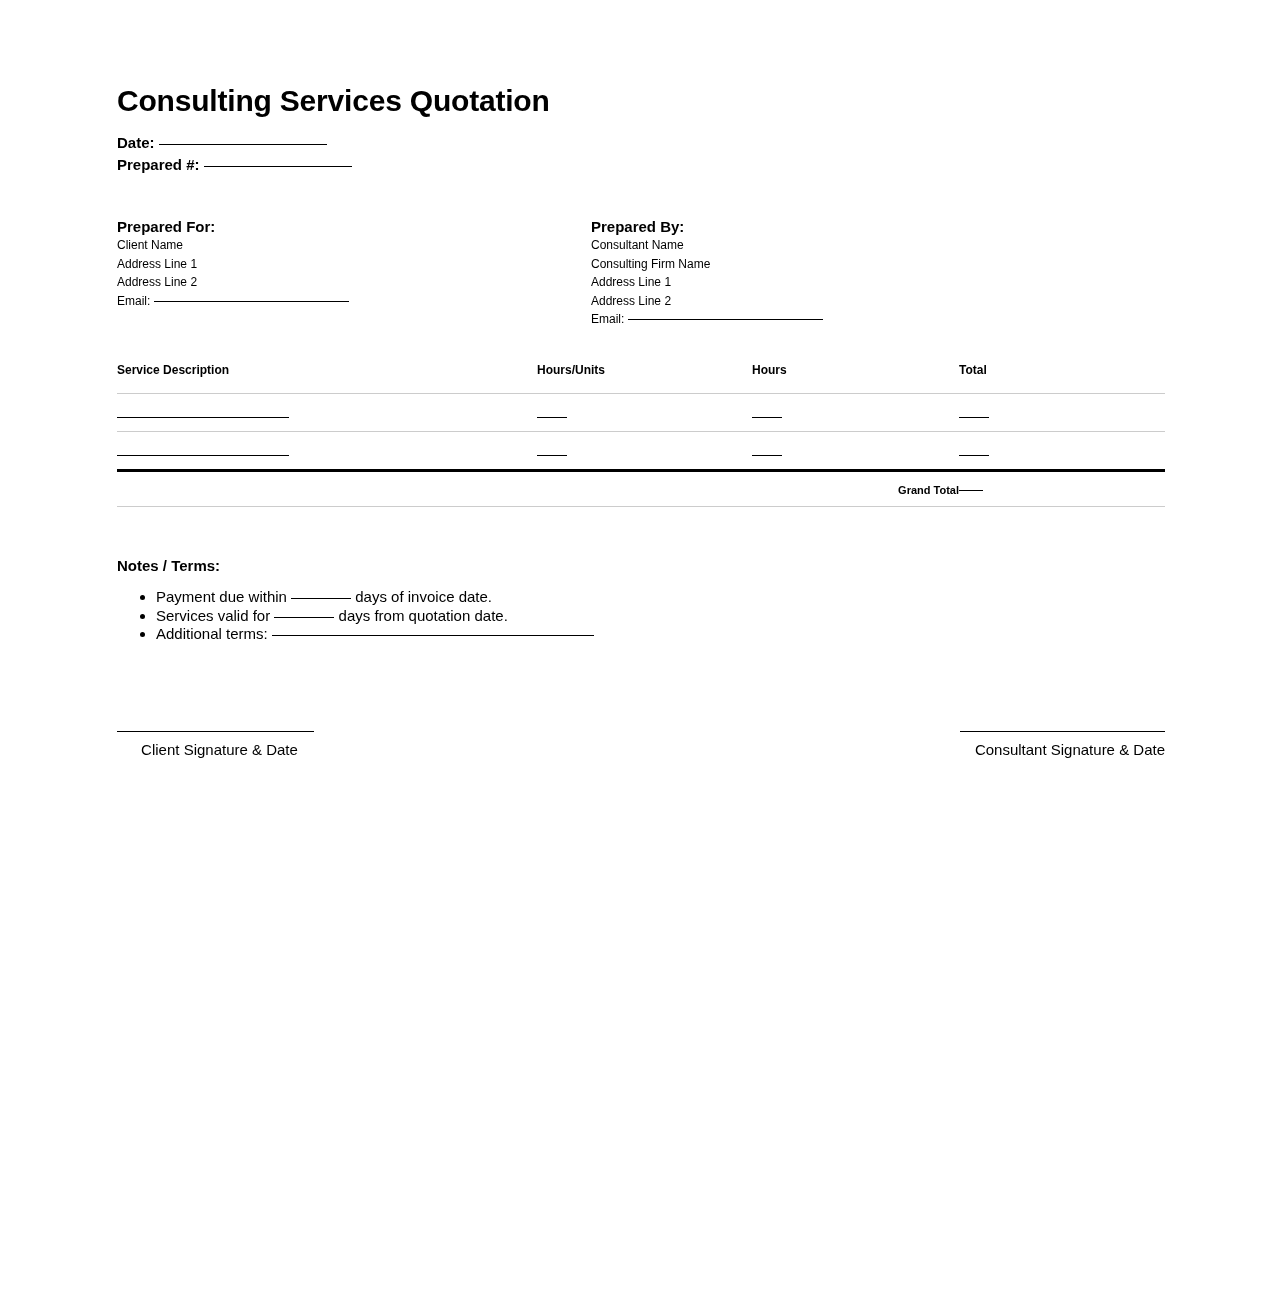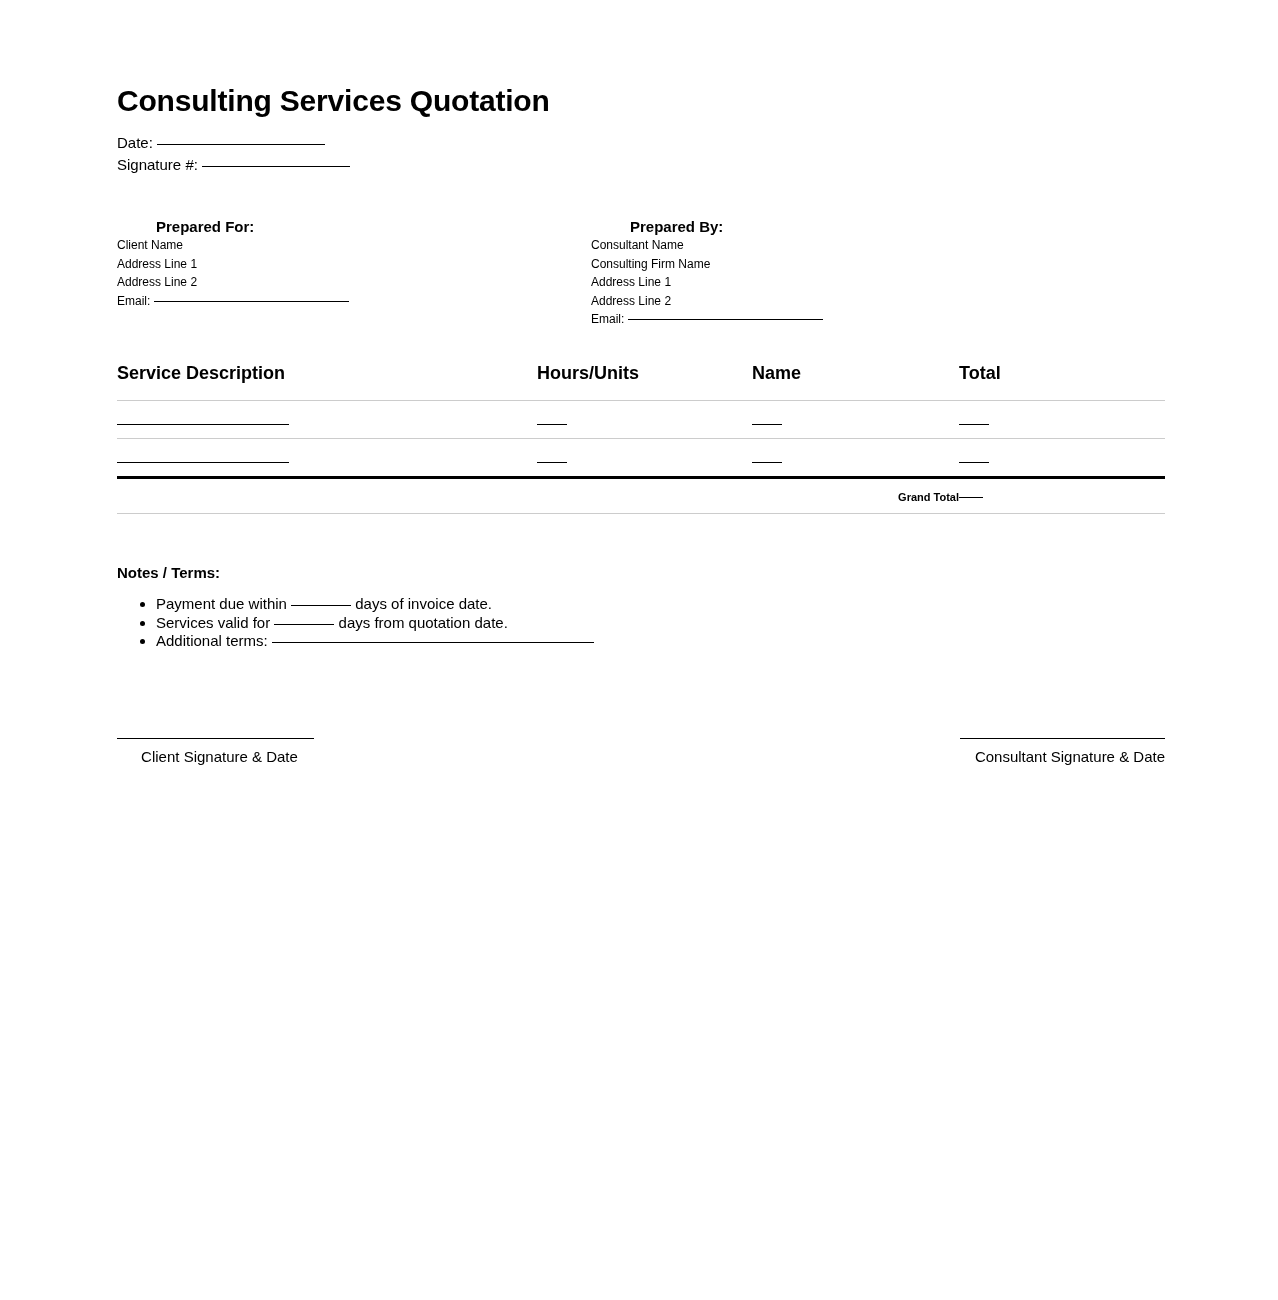--- a/index.html
+++ b/index.html
@@ -29,20 +29,21 @@
     line-height: 34px;
     margin: 0 0 14px 0;
     letter-spacing: -0.2px;
   }
 
   
   .meta-line {
     font-size: 15px;
     line-height: 22px;
     white-space: nowrap;
+    font-weight: bold;
   }
   .blank {
     display: inline-block;
     border-bottom: 1px solid #000;
     vertical-align: baseline;
     position: relative;
     top: -3px;
   }
   .blank.date-blank      { width: 168px; }
   .blank.quote-blank     { width: 148px; }
@@ -61,33 +62,32 @@
   .party {
     font-size: 15px;
     line-height: 18.4px;
   }
   .party.left  { width: 528px; }
   .party.right { width: 528px; }
   .party-heading {
     font-weight: bold;
     font-size: 15px;
     line-height: 18.4px;
-    margin-left: 39px;
   }
   .party-line { font-size: 12px; line-height: 18.4px; white-space: nowrap; }
 
   
   .items {
     width: 1048px;
     border-collapse: collapse;
     margin-top: 35px;
     table-layout: fixed;
   }
   .items th {
-    font-size: 18px;
+    font-size: 12px;
     font-weight: bold;
     text-align: left;
     padding: 0 0 16px 0;
     border-bottom: 1px solid #cccccc;
     vertical-align: bottom;
   }
   .items td {
     font-size: 11px;
     padding: 17px 0 8px 0;
     border-bottom: 1px solid #cccccc;
@@ -160,21 +160,21 @@
 
 <div class="page">
 
   <h1 class="doc-title">Consulting Services Quotation</h1>
 
   <div class="meta-line">
     <span>Date:</span>
     <span class="blank date-blank"></span>
   </div>
   <div class="meta-line">
-    <span>Signature #:</span>
+    <span>Prepared #:</span>
     <span class="blank quote-blank"></span>
   </div>
 
   <div class="parties">
 
     <div class="party left">
       <div class="party-heading">Prepared For:</div>
       <div class="party-line">Client Name</div>
       <div class="party-line">Address Line 1</div>
       <div class="party-line">Address Line 2</div>
@@ -202,21 +202,21 @@
     <colgroup>
       <col class="col-desc">
         <col class="col-hours">
         <col class="col-rate">
         <col class="col-total">
     </colgroup>
     <thead>
       <tr>
         <th>Service Description</th>
         <th>Hours/Units</th>
-        <th>Name</th>
+        <th>Hours</th>
         <th>Total</th>
       </tr>
     </thead>
     <tbody>
       <tr>
         <td><span class="blank desc-blank"></span></td>
         <td><span class="blank cell-blank"></span></td>
         <td><span class="blank cell-blank"></span></td>
         <td><span class="blank cell-blank"></span></td>
       </tr>

